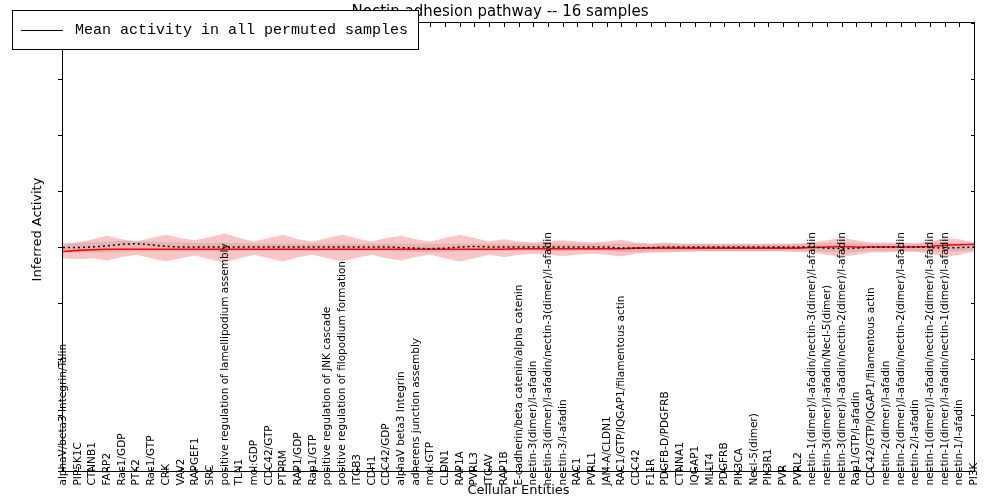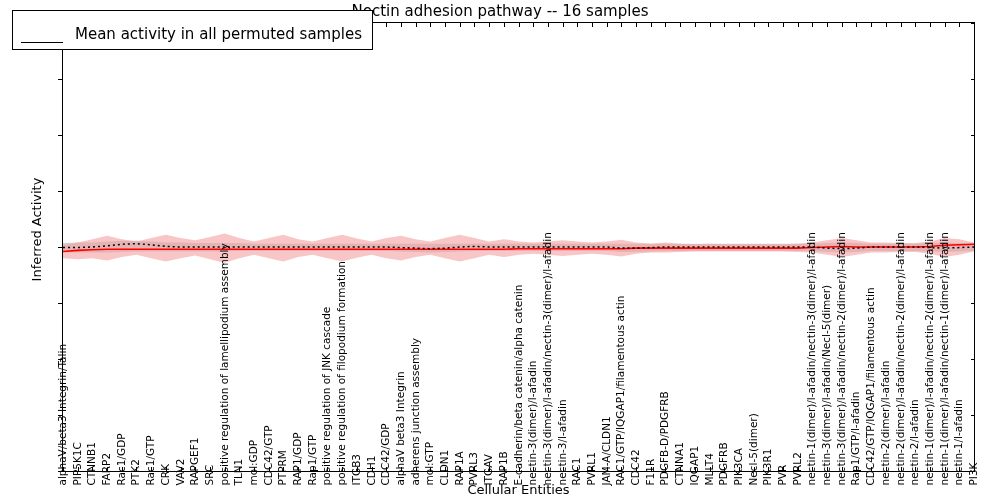--- a/index.html
+++ b/index.html
@@ -117,22 +117,23 @@
     position: absolute;
     left: 12px;
     top: 10px;
     background: #ffffff;
     border: 1px solid #000000;
     padding: 6px 10px 6px 8px;
     box-sizing: border-box;
   }
   .legend-row {
     display: flex;
-    align-items: flex-end;
+    align-items: center;
     height: 26px;
+    font-family: Liberation Mono, monospace;
   }
   .legend-line {
     width: 42px;
     height: 0;
     border-top: 1.6px solid #000;
     margin-right: 12px;
   }
   .legend-line.red {
     border-top-color: #ff0000;
   }

